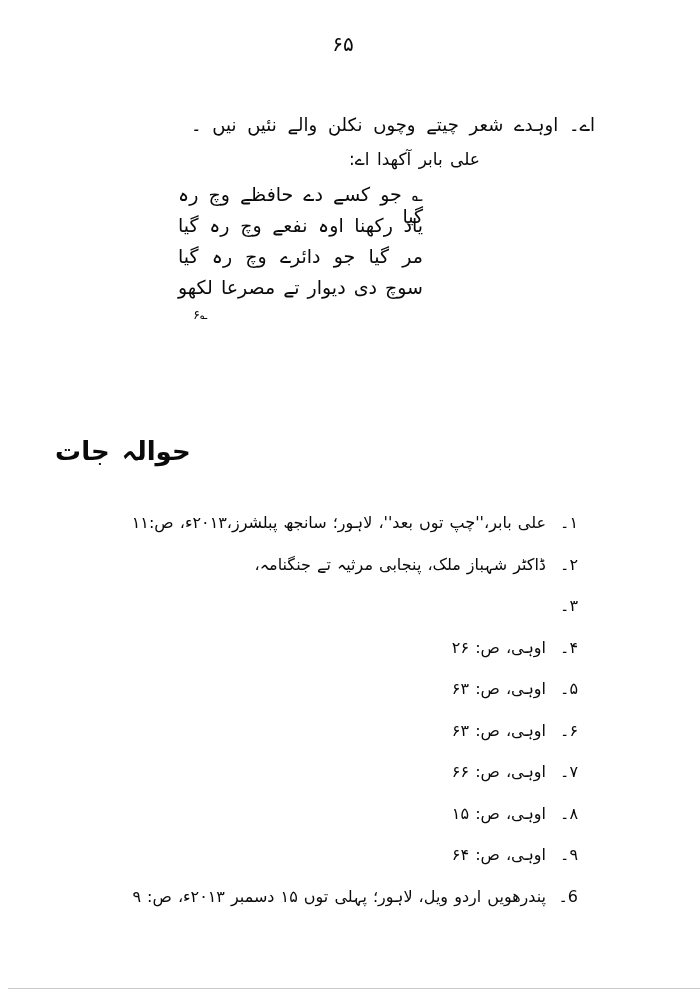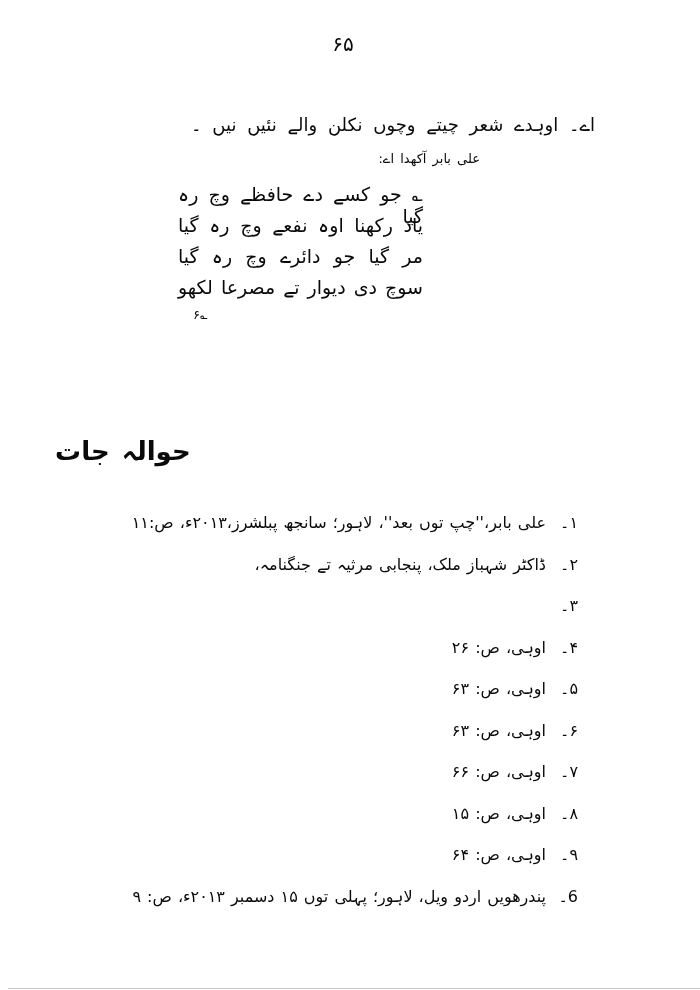--- a/index.html
+++ b/index.html
@@ -33,21 +33,21 @@
     font-size: 18px;
     word-spacing: 5px;
     white-space: nowrap;
     line-height: 26px;
     margin-top: 16px;
   }
   .para-line-2 {
     position: absolute;
     top: 146px;
     right: 220px;
-    font-size: 13px;
+    font-size: 17px;
     word-spacing: 2px;
     white-space: nowrap;
     line-height: 26px;
   }
   .verse-block {
     position: absolute;
     top: 183px;
     right: 277px;
     width: 245px;
   }

